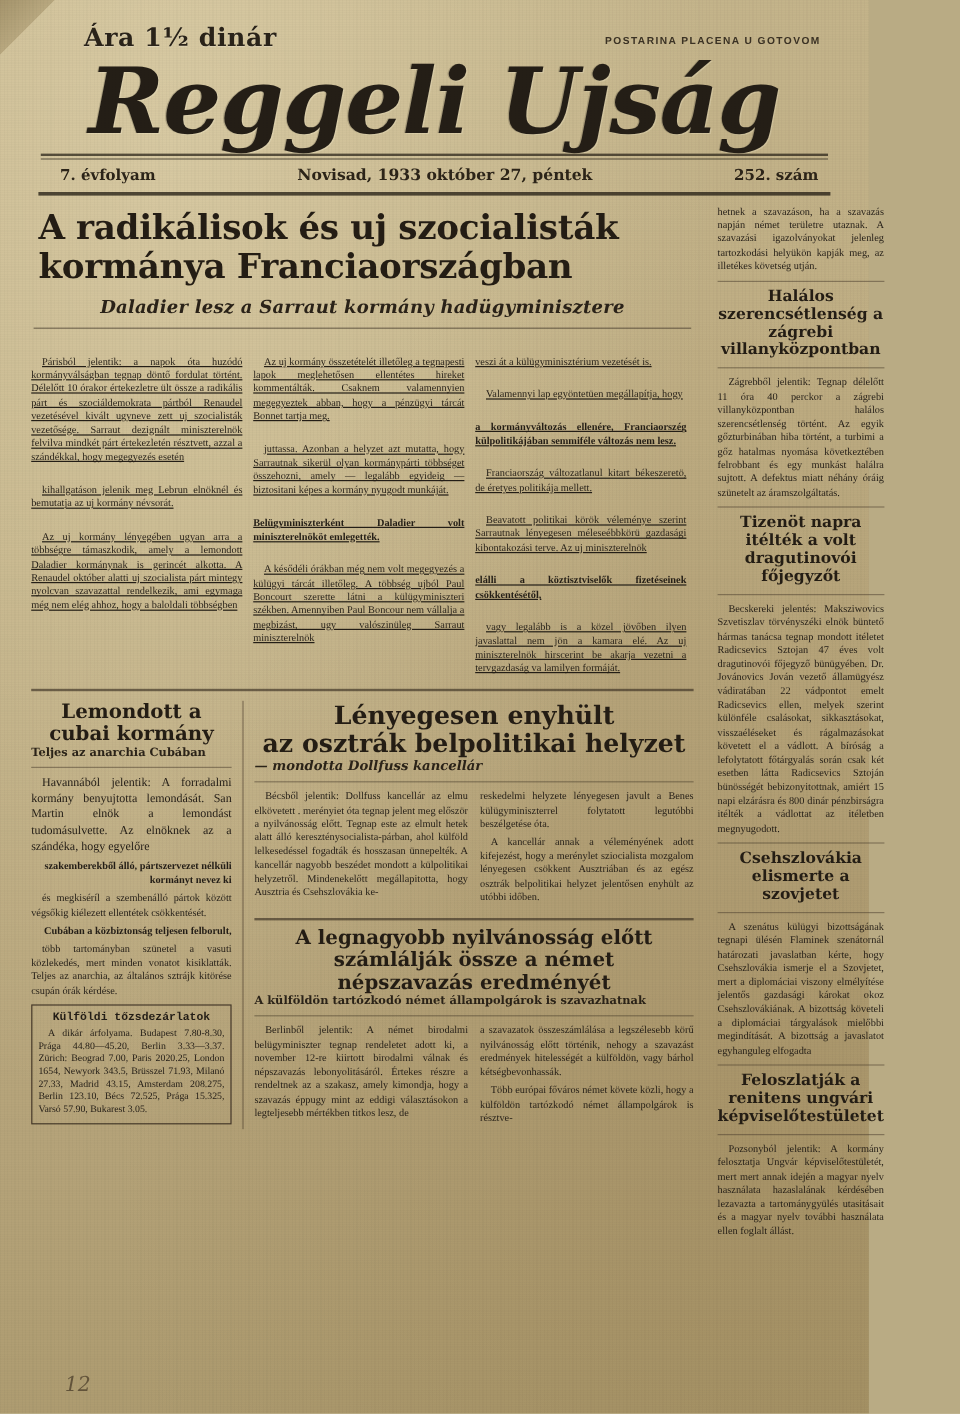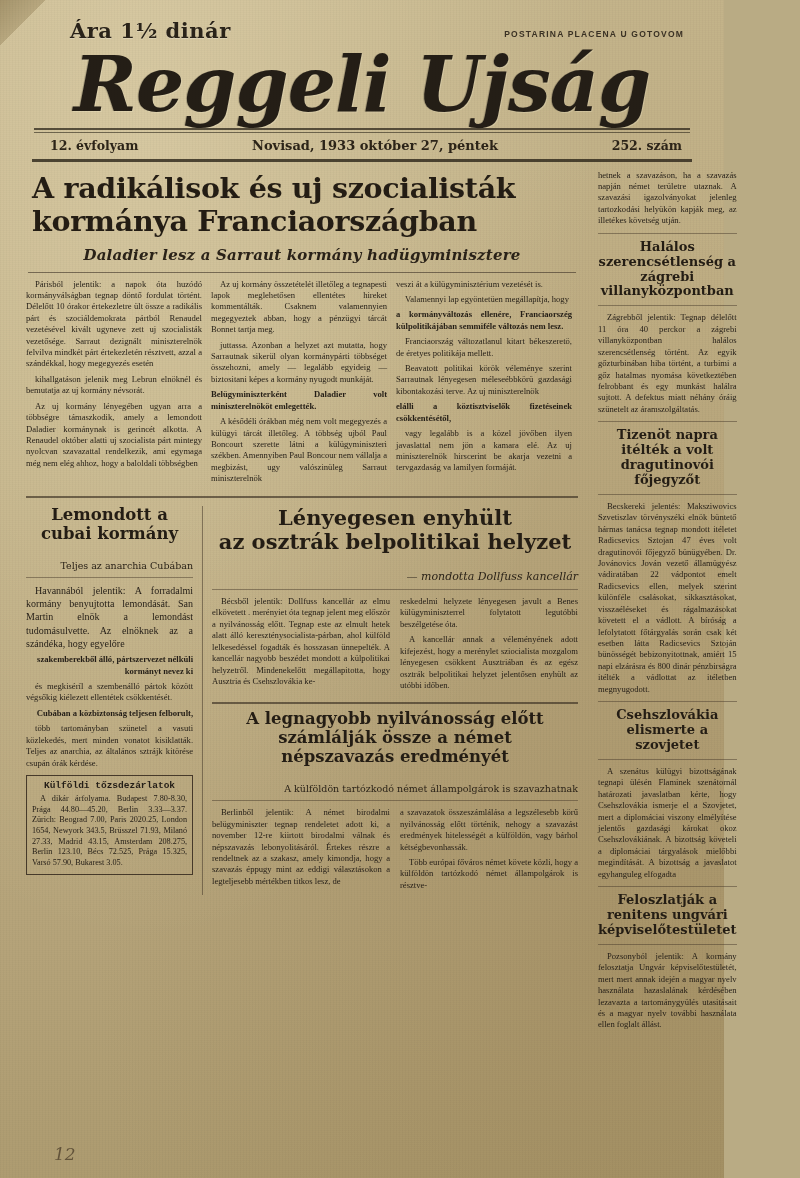--- a/index.html
+++ b/index.html
@@ -146,28 +146,29 @@
     opacity: .6;
   }
 
   
   .cols3 {
     display: flex;
     gap: 9px;
   }
   .cols3 > .col { width: 176px; }
   .col p {
-    margin: 0 0 4px 0;
+    margin: 16px 0 4px 0;
     font-family: "Liberation Serif", serif;
     font-size: 8.6px;
     line-height: 1.33;
     text-align: justify;
     text-indent: 9px;
     color: #241e16;
     hyphens: auto;
+    text-decoration: underline;
   }
   .col p.nofirst { text-indent: 0; }
 
   .hr-thin {
     height: 1px;
     background: #4a3c2c;
     opacity: .5;
     margin: 6px 0 6px 0;
   }
   .hr-med {
@@ -183,24 +184,24 @@
     font-weight: bold;
     text-align: center;
     color: #241d14;
     line-height: 1.15;
   }
   .sec-head.lg { font-size: 21px; }
   .sec-head.md { font-size: 16.5px; }
   .sec-head.sm { font-size: 13px; }
   .sec-sub {
     font-family: "DejaVu Serif", serif;
-    font-weight: normal;
+    font-weight: bold;
     font-size: 9.5px;
-    text-align: right;
-    margin-top: 16px;
+    text-align: left;
+    margin-top: 0;
     color: #2b2318;
   }
   .sec-sub.ital { font-style: italic; font-size: 11px; }
 
   
   .lower {
     display: flex;
     gap: 9px;
     margin-top: 8px;
   }
@@ -262,21 +263,21 @@
   <div class="top-line">
     <div class="price">Ára 1½ dinár</div>
     <div class="postarina">POSTARINA PLACENA U GOTOVOM</div>
   </div>
 
   <div class="masthead-title">Reggeli Ujság</div>
   <div class="masthead-rule"></div>
   <div class="masthead-rule thin"></div>
 
   <div class="issue-line">
-    <div>12. évfolyam</div>
+    <div>7. évfolyam</div>
     <div class="mid">Novisad, 1933 október 27, péntek</div>
     <div>252. szám</div>
   </div>
   <div class="masthead-bottom"></div>
 
   <div class="body-wrap">
 
     <div class="left-block">
 
       <div class="lead-head">A radikálisok és uj szocialisták kormánya Franciaországban</div>

